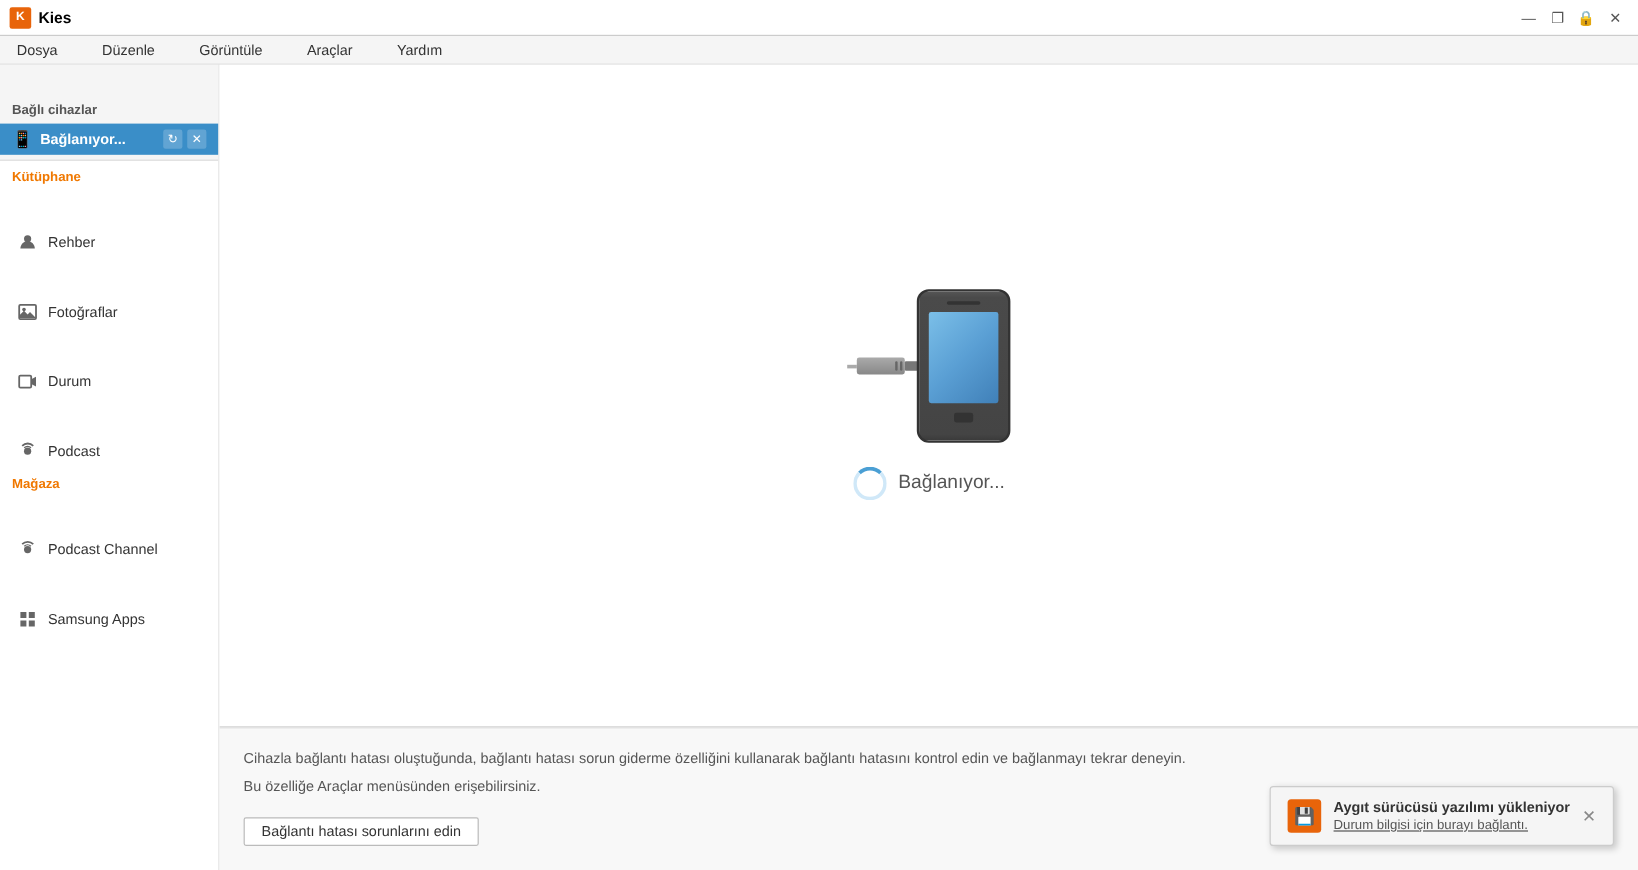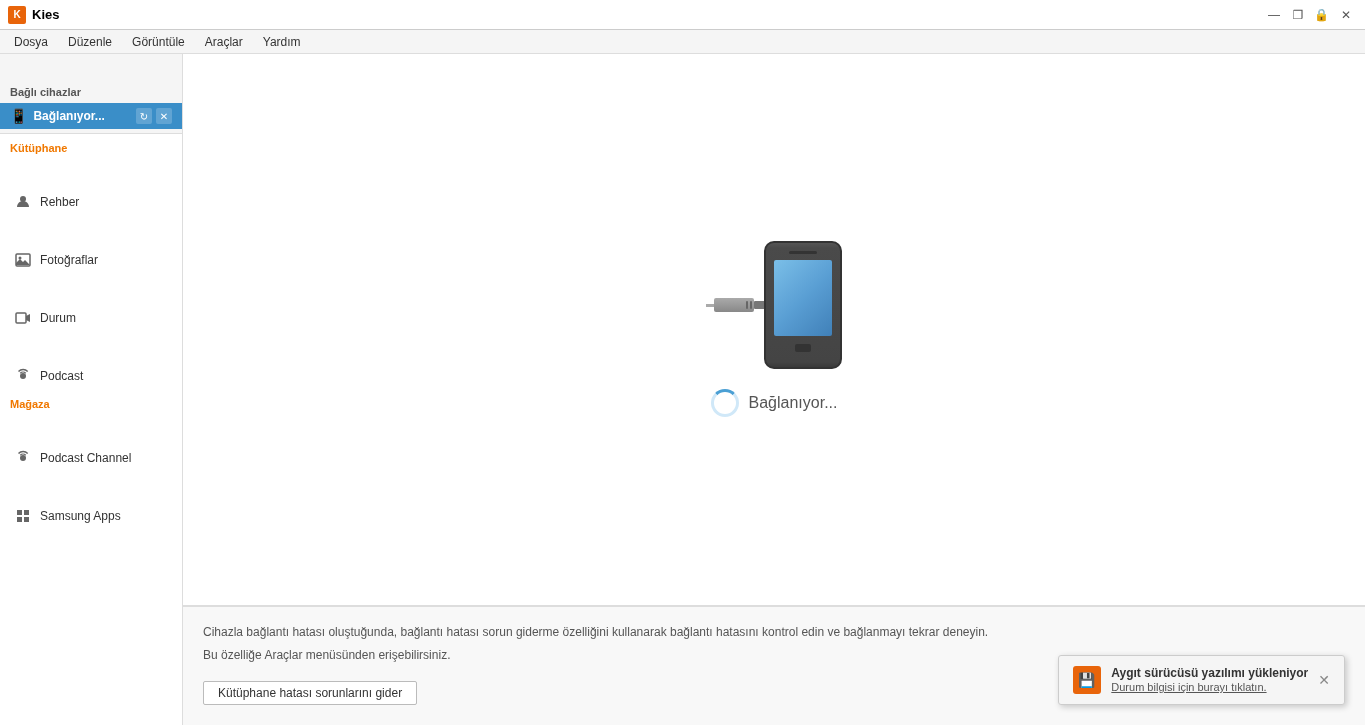--- a/index.html
+++ b/index.html
@@ -20,21 +20,21 @@
     .title-bar-app { font-weight: bold; font-size: 13px; color: #000000; }
     .title-bar-right { display: flex; gap: 2px; }
     .title-bar-btn {
       width: 22px; height: 22px; display: flex; align-items: center; justify-content: center;
       cursor: pointer; font-size: 12px; color: #555; background: none; border: none;
     }
 
     
     .menu-bar {
       display: flex; align-items: center; height: 24px;
-      background: #f5f5f5; border-bottom: 1px solid #ddd; padding: 0 4px;
+      background: #f5f5f5; border-bottom: 1px solid #ddd; padding: 0 4px; gap: 17px;
     }
     .menu-item {
       padding: 2px 10px; cursor: pointer; font-size: 12px; color: #333;
     }
 
     
     .main-layout { display: flex; height: calc(725px - 54px); }
 
     
     .sidebar {
@@ -249,26 +249,26 @@
 
       <div class="connecting-status">
         <div class="spinner"></div>
         <span>Bağlanıyor...</span>
       </div>
     </div>
 
     <div class="info-panel">
       <p class="info-text">Cihazla bağlantı hatası oluştuğunda, bağlantı hatası sorun giderme özelliğini kullanarak bağlantı hatasını kontrol edin ve bağlanmayı tekrar deneyin.</p>
       <p class="info-text">Bu özelliğe Araçlar menüsünden erişebilirsiniz.</p>
-      <button class="info-btn">Kütüphane hatası sorunlarını gider</button>
+      <button class="info-btn">Bağlantı hatası sorunlarını edin</button>
     </div>
 
   </div>
 </div>
 
 <div class="toast">
   <div class="toast-icon">💾</div>
   <div class="toast-text">
     <div class="toast-title">Aygıt sürücüsü yazılımı yükleniyor</div>
-    <span class="toast-link">Durum bilgisi için burayı tıklatın.</span>
+    <span class="toast-link">Durum bilgisi için burayı bağlantı.</span>
   </div>
   <span class="toast-close">✕</span>
 </div>
 
 </body></html>

